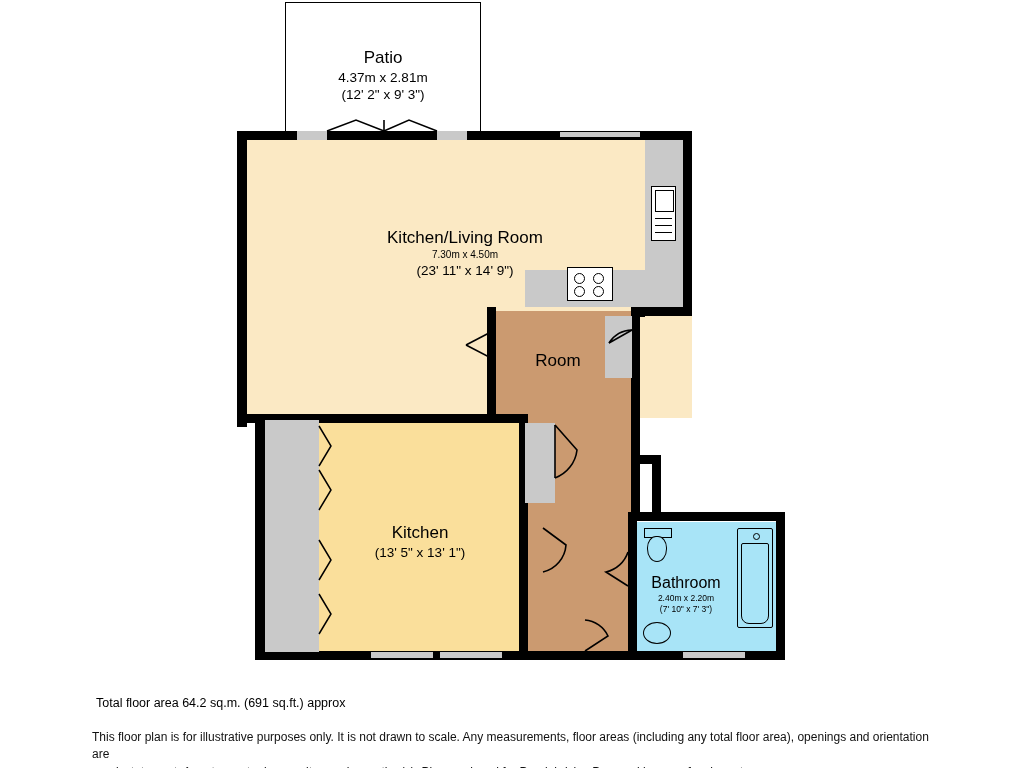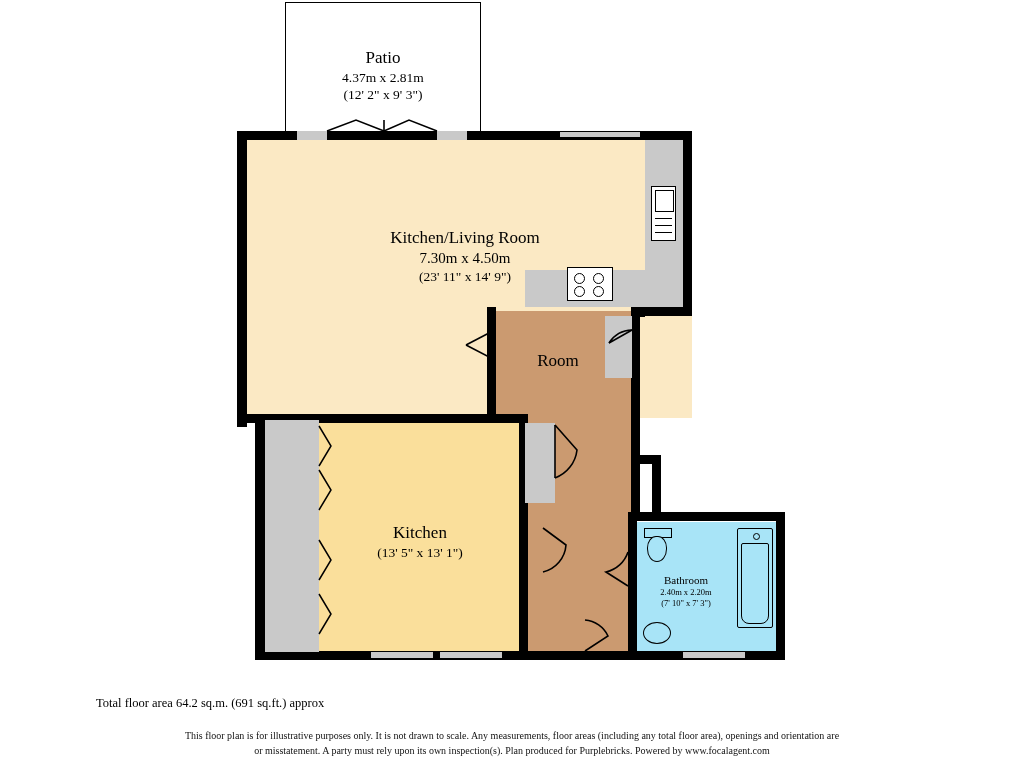--- a/index.html
+++ b/index.html
@@ -11,21 +11,20 @@
     width: 1024px;
     height: 768px;
     font-family: "Liberation Sans", sans-serif;
     color: #000000;
     overflow: hidden;
   }
   #stage {
     position: relative;
     width: 1024px;
     height: 628px;
-    font-family: Liberation Serif, serif;
   }
 
   
   .abs { position: absolute; box-sizing: border-box; }
 
   
   .fill-kitchen { background: #fbe9c4; }
   .fill-bedroom { background: #fadf9b; }
   .fill-hall    { background: #cb9a70; }
   .fill-bath    { background: #a8e4f7; }
@@ -38,38 +37,38 @@
   
   .grey { background: #c9c9c9; }
 
   
   .room-label {
     text-align: center;
     line-height: 1.28;
     white-space: nowrap;
   }
   .room-name { font-size: 17px; }
-  .room-dims { font-size: 15px; }
+  .room-dims { font-size: 10px; }
   .room-dims2 { font-size: 13.5px; }
 
-  .room-label.small .room-name { font-size: 11px; }
+  .room-label.small .room-name { font-size: 16px; }
   .room-label.small .room-dims { font-size: 8.5px; }
   .room-label.small .room-dims2 { font-size: 8.5px; }
 
   .patio-label .room-name { font-size: 17px; }
   .patio-label .room-dims { font-size: 13.5px; }
 
   
   .total-area {
     font-size: 12.5px;
     text-align: left;
   }
   .disclaimer {
-    font-size: 10px;
-    text-align: center;
+    font-size: 12px;
+    text-align: left;
     line-height: 1.45;
     color: #111;
   }
 
   
   .fixture-line { background: #000000; }
   .bath-tub {
     border: 1.6px solid #000;
     background: #a8e4f7;
     border-radius: 2px;

